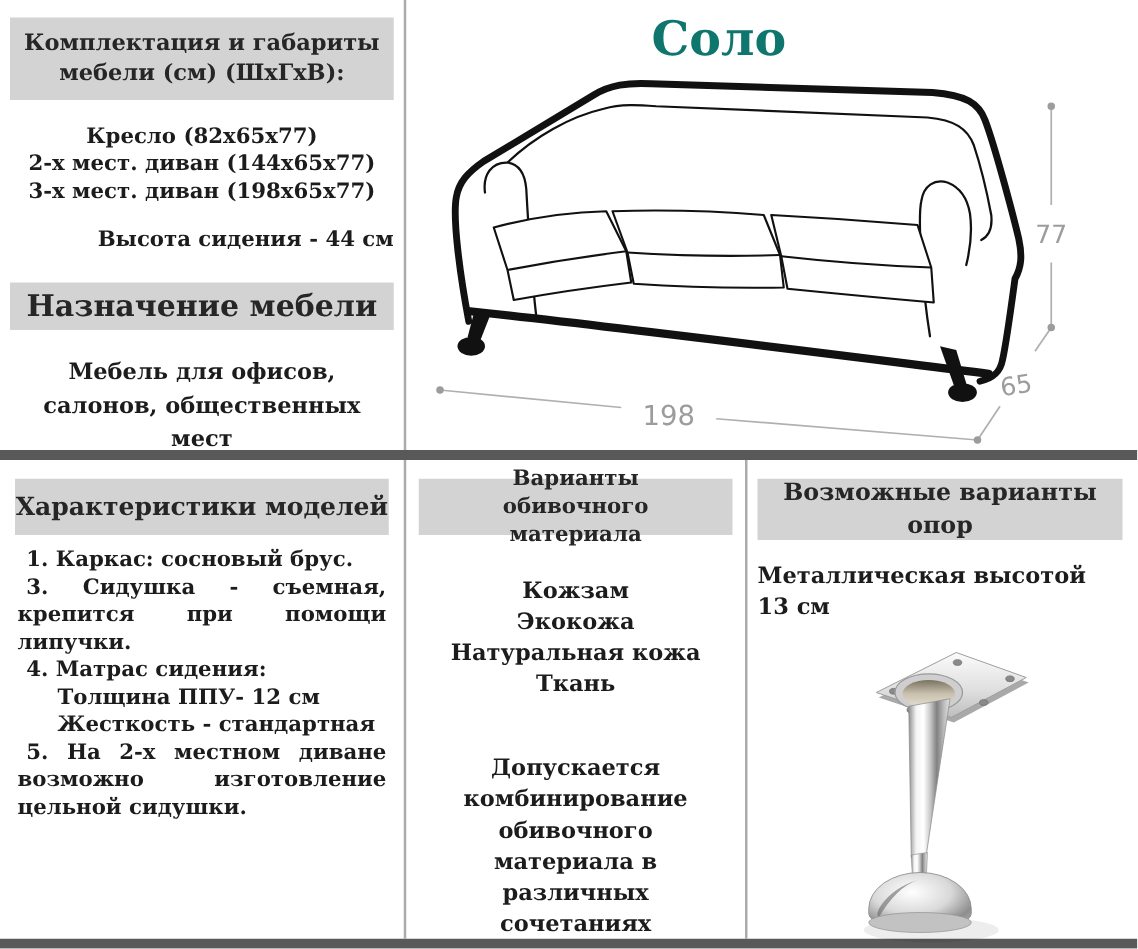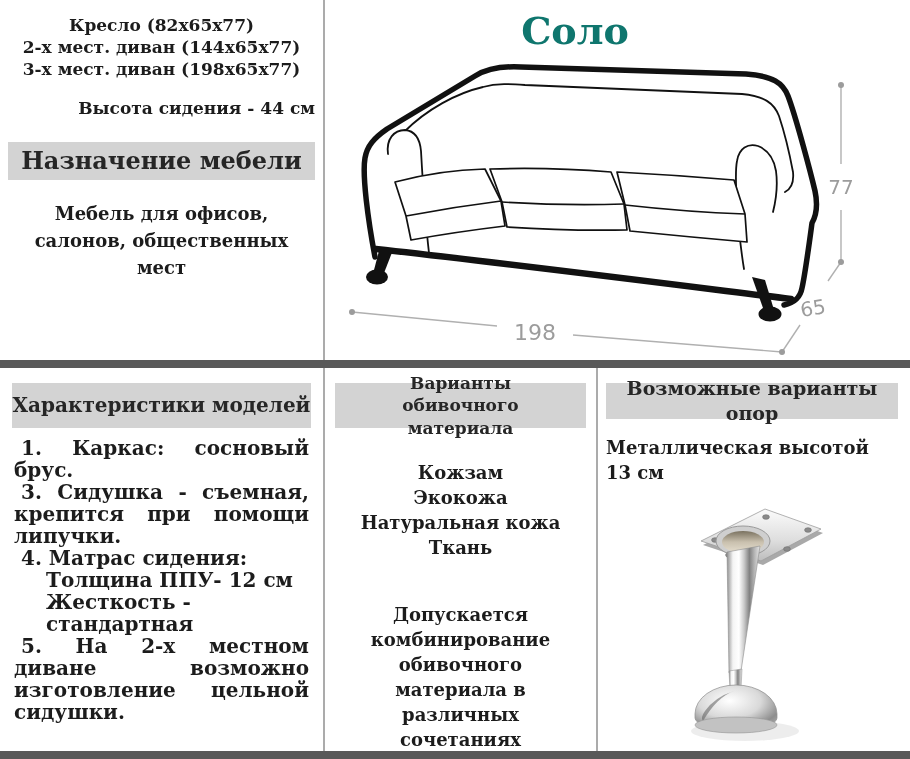--- a/index.html
+++ b/index.html
@@ -24,34 +24,34 @@
   .col-bm{width:273px; border-right:2px solid var(--divider_light); padding:15px 10px 0 10px;}
   .col-br{width:308px; padding:15px 8px 0 8px; position:relative;}
 
   
   .hdr{background:var(--header_bg); text-align:center; font-weight:bold; color:#262626;
        display:flex; align-items:center; justify-content:center; line-height:1.32;}
   .hdr.h1{height:66px; font-size:18px; margin:0 0 18px 0;}
   .hdr.h2{height:38px; font-size:24px; margin:24px 0 20px 0;}
   .hdr.h3{height:45px; font-size:20px; margin-bottom:9px;}
   .hdr.h4{height:45px; font-size:17px; margin-bottom:14px; padding:0 18px;}
-  .hdr.h5{height:36px; font-size:19px; margin-bottom:16px;}
+  .hdr.h5{height:49px; font-size:19px; margin-bottom:16px;}
 
   
   .spec-list{text-align:center; font-weight:bold; font-size:17px; line-height:22px;}
   .seat-height{text-align:right; font-weight:bold; font-size:17px; margin-top:18px;}
   .purpose-text{text-align:center; font-weight:bold; font-size:18px; line-height:27px; padding:0 10px;}
 
   
   .sofa-title{position:absolute; top:8px; left:0; width:500px; text-align:center;
               font-size:38px; font-weight:bold; color:#0f766e;}
   .sofa-svg{position:absolute; top:0; left:0;}
 
   
-  .char-list{font-weight:bold; font-size:20px; line-height:22px; padding:0 2px;}
+  .char-list{font-weight:bold; font-size:17px; line-height:22px; padding:0 2px;}
   .char-list p{text-align:justify; text-indent:7px;}
   .char-list p.sub{text-indent:0; padding-left:32px; text-align:left;}
 
   
   .materials{text-align:center; font-weight:bold; font-size:18px; line-height:25px; margin-top:32px;}
   .materials div{margin:0;}
   .note{text-align:center; font-weight:bold; font-size:18px; line-height:25px; margin:42px auto 0; width:238px;}
 
   
   .support-text{font-weight:bold; font-size:18px; line-height:25px; margin-top:6px;}
@@ -60,20 +60,21 @@
   .dimtext{font-family:"DejaVu Sans","Liberation Sans",sans-serif; fill:var(--dim); font-weight:normal;}
 </style>
 </head>
 <body>
 
 <div class="page">
 
   <div class="top-row">
 
     <div class="col-tl">
+      <div class="hdr h1">Комплектация и габариты мебели (см) (ШхГхВ):</div>
       <div class="spec-list">
         <div>Кресло (82х65х77)</div>
         <div>2-х мест. диван (144х65х77)</div>
         <div>3-х мест. диван (198х65х77)</div>
       </div>
       <div class="seat-height">Высота сидения - 44 см</div>
       <div class="hdr h2">Назначение мебели</div>
       <div class="purpose-text">Мебель для офисов, салонов, общественных мест</div>
     </div>
 

